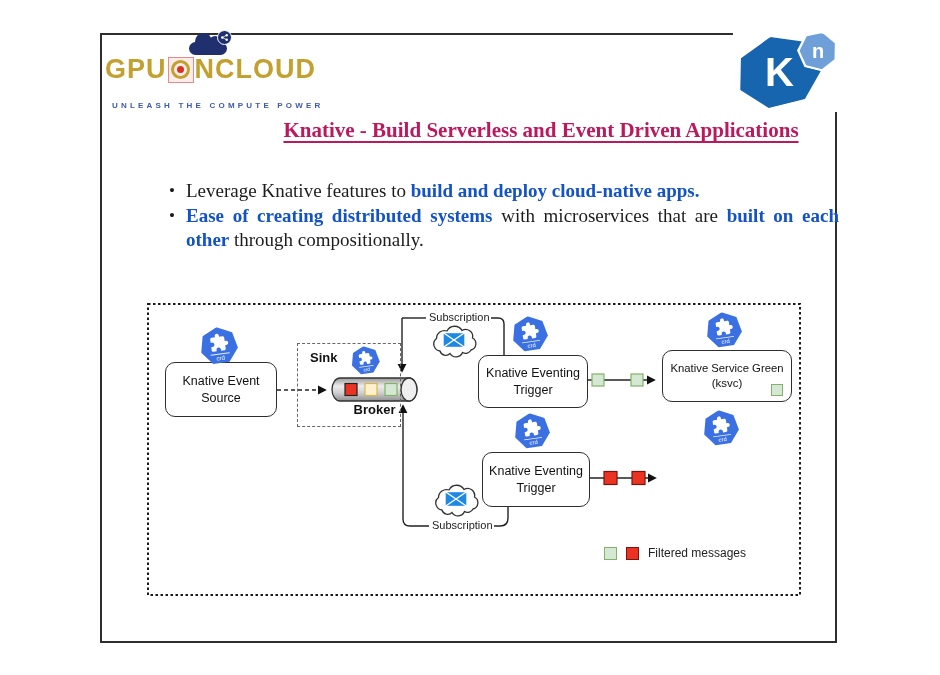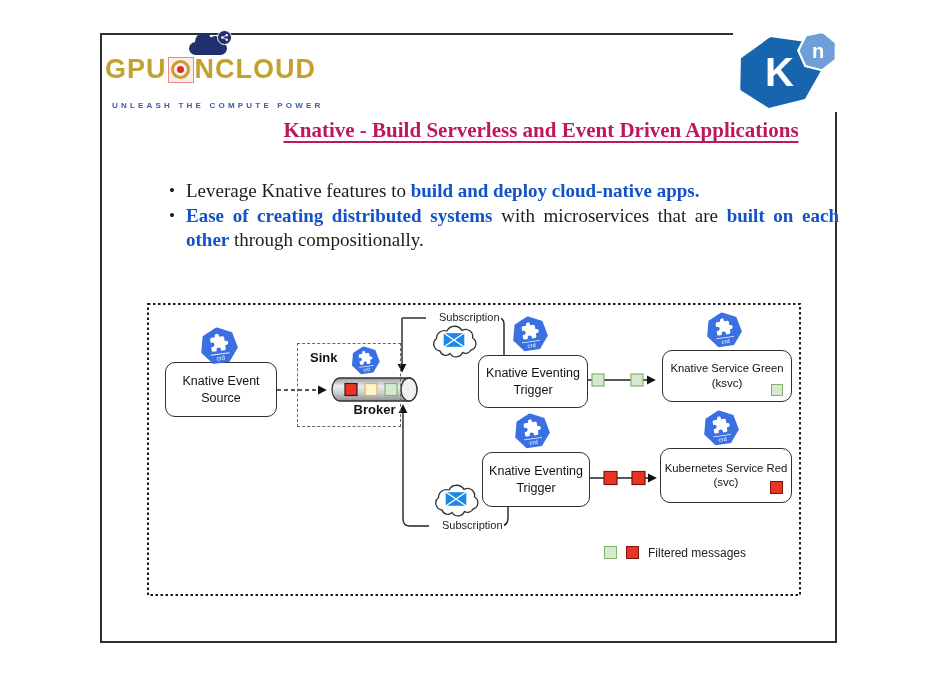--- a/index.html
+++ b/index.html
@@ -51,22 +51,22 @@
   .diagram svg.wires{position:absolute;left:0;top:0;}
   .node{position:absolute;background:#fff;border:1.5px solid #2e2e2e;border-radius:10px;box-sizing:border-box;
         display:flex;flex-direction:column;align-items:center;justify-content:center;
         font-size:12.5px;color:#111;text-align:center;line-height:1.3;padding:0 3px;}
   .node .sub{font-size:11.5px;}
   .svc{font-size:11.3px;}
   .svc .lbl{white-space:nowrap;}
   .sinkbox{position:absolute;left:157px;top:43px;width:104px;height:84px;border:1.4px dashed #666;box-sizing:border-box;}
   .sinklabel{position:absolute;left:12px;top:6px;font-weight:700;font-size:13px;color:#111;}
   .brokerlabel{position:absolute;left:192px;top:102px;width:85px;text-align:center;font-weight:700;font-size:13px;color:#111;}
-  .sublabel{position:absolute;font-size:11px;color:#222;white-space:nowrap;background:#fff;padding:0 1px;margin-left:10px;}
-  .legend{position:absolute;left:464px;top:246px;display:flex;gap:9px;font-size:12px;color:#222;}
+  .sublabel{position:absolute;font-size:11px;color:#222;white-space:nowrap;background:#fff;padding:0 1px;}
+  .legend{position:absolute;left:464px;top:246px;display:flex;align-items:center;gap:9px;font-size:12px;color:#222;}
   .sq{width:13px;height:13px;box-sizing:border-box;display:inline-block;}
   .sq-green{background:#D5E8D4;border:1.3px solid #82B366;}
   .sq-red{background:#EA3323;border:1.3px solid #7a1410;}
   .inbox-sq{position:absolute;display:block;box-sizing:border-box;}
 
   
   .crd{position:absolute;width:40px;height:42px;transform-origin:top left;}
   .crd-hept{width:40px;height:40px;background:#3B70E2;transform:rotate(-8deg);
             display:flex;flex-direction:column;align-items:center;}
   .crd-hept svg{margin-top:6px;}
@@ -181,25 +181,20 @@
       <span class="lbl">Knative Eventing Trigger</span>
     </div>
     <div class="node svc" style="left:522px;top:50px;width:130px;height:52px;">
       <span class="lbl">Knative Service Green</span>
       <span class="sub">(ksvc)</span>
       <span class="inbox-sq" style="width:12px;height:12px;right:8px;bottom:5px;background:#D5E8D4;border:1.3px solid #82B366;"></span>
     </div>
     <div class="node" style="left:342px;top:152px;width:108px;height:55px;">
       <span class="lbl">Knative Eventing Trigger</span>
     </div>
-    <div class="node svc" style="left:520px;top:148px;width:132px;height:55px;">
-      <span class="lbl">Kubernetes Service Red</span>
-      <span class="sub">(svc)</span>
-      <span class="inbox-sq" style="width:13px;height:13px;right:8px;bottom:8px;background:#EA3323;border:1.3px solid #7a1410;"></span>
-    </div>
 
     <div class="sublabel" style="left:288px;top:11px;">Subscription</div>
     <div class="sublabel" style="left:291px;top:219px;">Subscription</div>
 
     <div class="crd" style="left:60px;top:27px;transform:scale(0.95);">
       <div class="crd-hept hept">
           <svg width="21" height="21" viewBox="0 0 24 24">
             <path fill="#fff" d="M20.5 11H19V7c0-1.1-.9-2-2-2h-4V3.5a2.5 2.5 0 0 0-5 0V5H4c-1.1 0-2 .9-2 2v3.8h1.5c1.5 0 2.7 1.2 2.7 2.7 0 1.5-1.2 2.7-2.7 2.7H2V20c0 1.1.9 2 2 2h3.8v-1.5c0-1.5 1.2-2.7 2.7-2.7 1.5 0 2.7 1.2 2.7 2.7V22H17c1.1 0 2-.9 2-2v-4h1.5a2.5 2.5 0 0 0 0-5z"></path>
           </svg>
           <div class="crd-label">crd</div>

